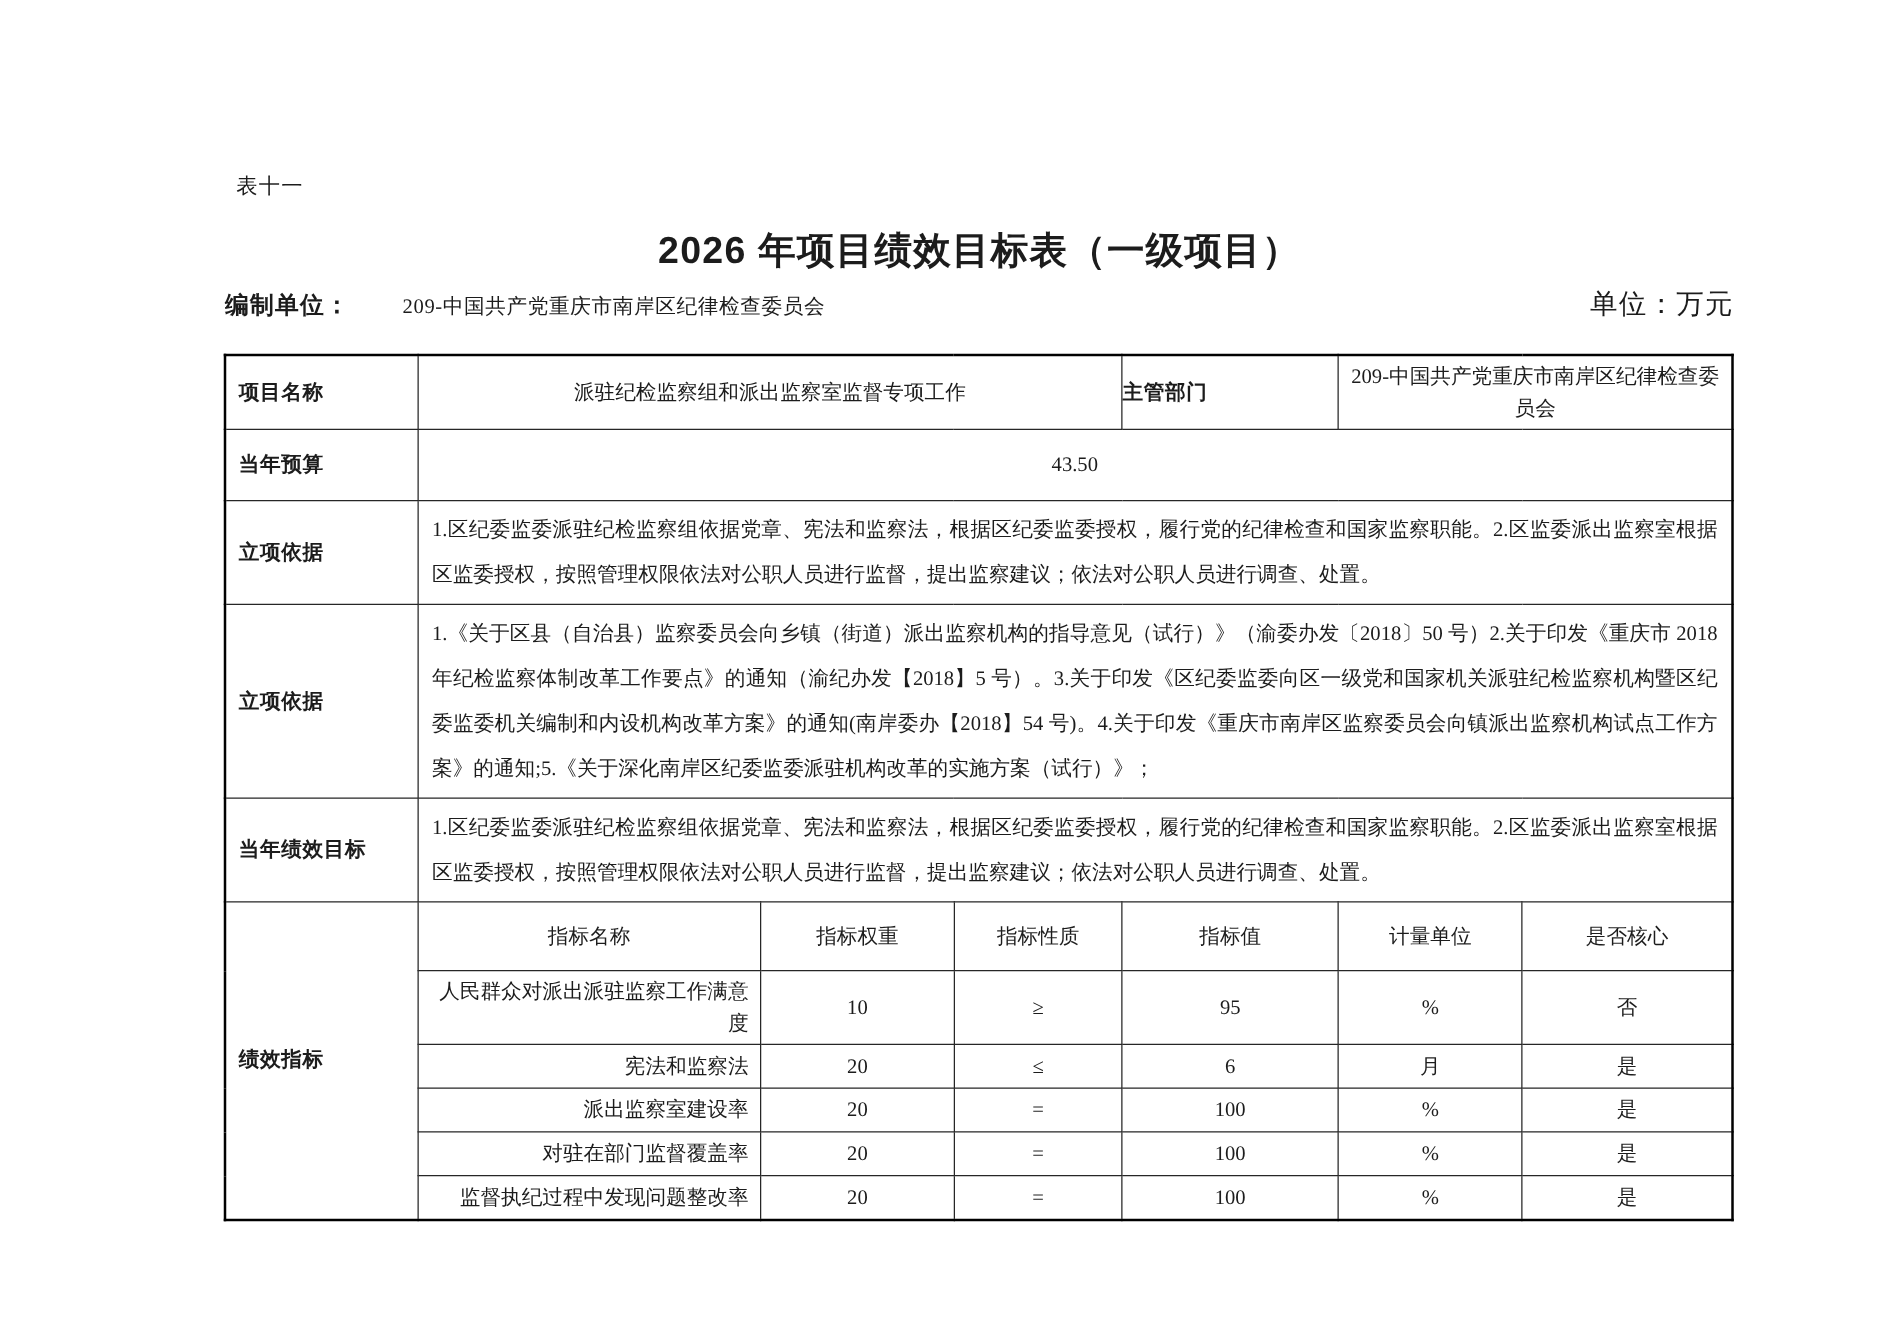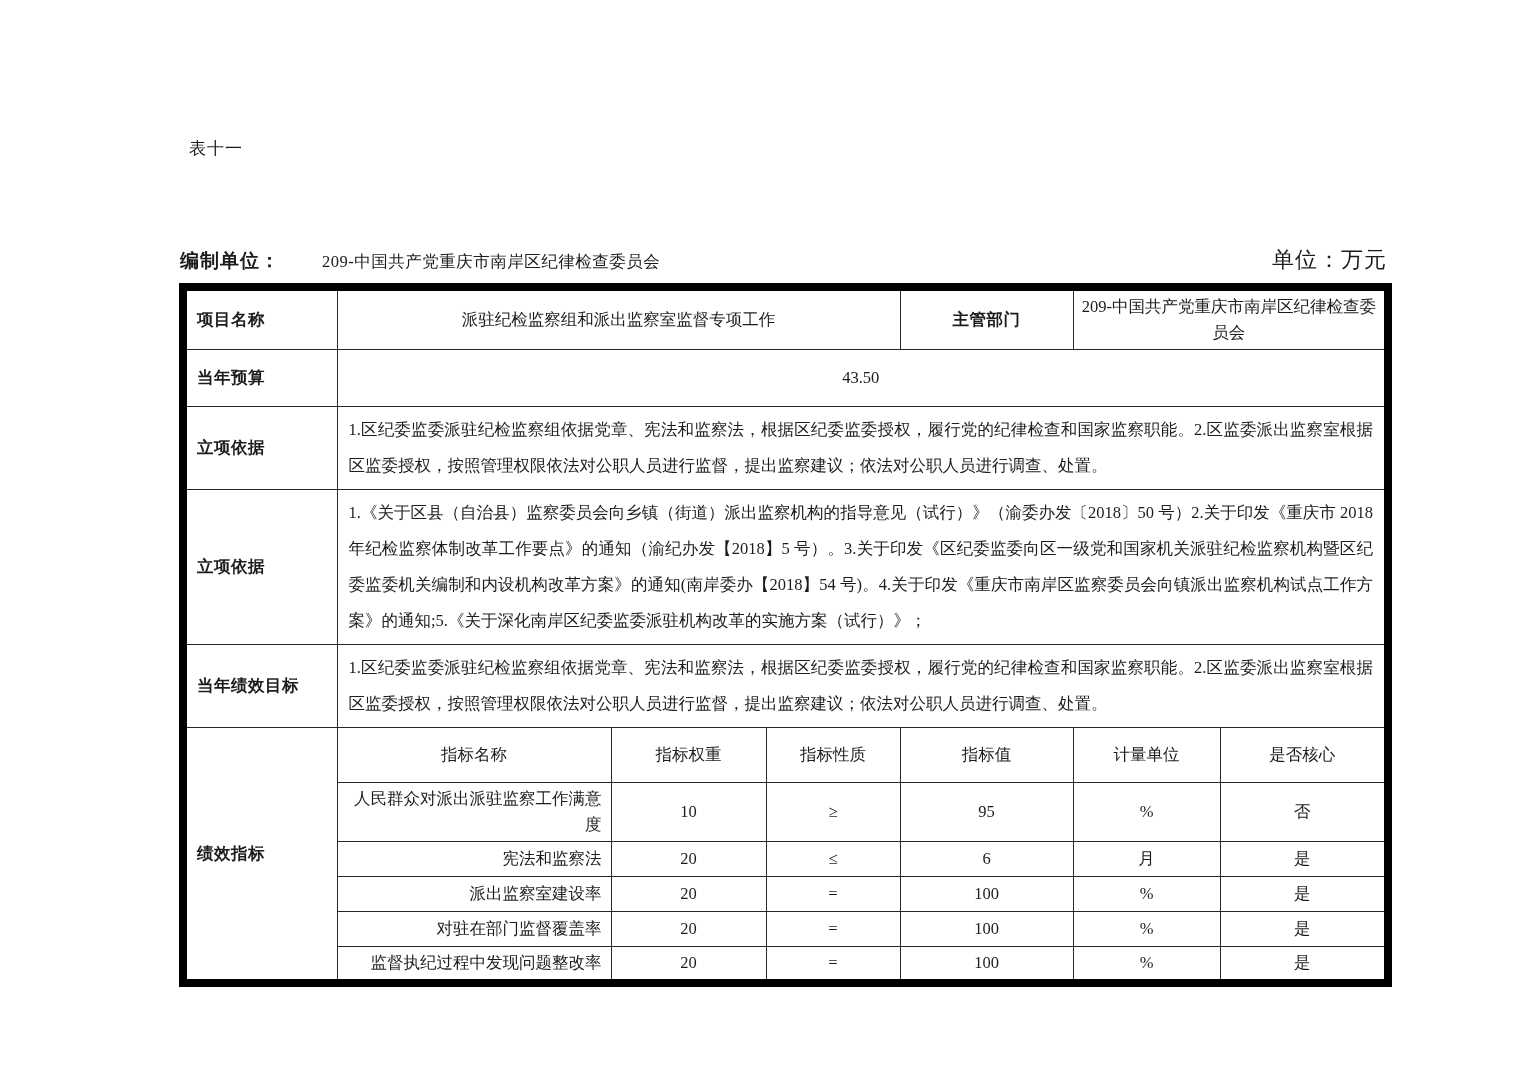--- a/index.html
+++ b/index.html
@@ -17,33 +17,33 @@
     position: absolute; left: 189px; top: 137px;
     font-size: 17px; letter-spacing: 1px;
   }
   .doc-title {
     position: absolute; left: 180px; top: 180px; width: 1207px;
     text-align: center;
     font-family: "Liberation Sans", "DejaVu Sans", sans-serif;
     font-weight: 700; font-size: 30px; letter-spacing: 1px;
   }
   .meta-row {
-    position: absolute; left: 180px; top: 245px; width: 1207px;
+    position: absolute; left: 180px; top: 228px; width: 1207px;
     display: flex; align-items: baseline;
   }
   .meta-label { font-weight: 700; font-size: 19px; letter-spacing: 1px; }
   .meta-value { font-size: 16.5px; margin-left: 42px; letter-spacing: 0.5px; }
   .meta-unit  { margin-left: auto; font-size: 22px; letter-spacing: 1px; }
 
   table.main {
     position: absolute; left: 179px; top: 283px;
     width: 1208px;
     border-collapse: collapse;
     table-layout: fixed;
-    border: 8px solid #000000;
+    border: 2px solid #000000;
   }
   table.main td {
     border: 1px solid #262626;
     font-size: 16.5px;
     vertical-align: middle;
   }
   td.lbl {
     font-weight: 700; font-size: 18px;
     text-align: left; padding-left: 10px;
     letter-spacing: 0.5px;
@@ -62,20 +62,21 @@
     text-align: right; padding: 3px 9px; line-height: 26px; font-size: 16.5px;
   }
 </style>
 </head>
 <body>
 
 <div class="page">
 
   <div class="table-tag">表十一</div>
 
+  <div class="doc-title">2026 年项目绩效目标表（一级项目）</div>
 
   <div class="meta-row">
     <span class="meta-label">编制单位：</span>
     <span class="meta-value">209-中国共产党重庆市南岸区纪律检查委员会</span>
     <span class="meta-unit">单位：万元</span>
   </div>
 
   <table class="main">
     <colgroup>
       <col style="width:154px">
@@ -84,21 +85,21 @@
       <col style="width:134px">
         <col style="width:173px">
         <col style="width:147px">
         <col style="width:168px">
     </colgroup>
 
     <tbody>
         <tr style="height:56px">
       <td class="lbl">项目名称</td>
       <td class="center" colspan="3">派驻纪检监察组和派出监察室监督专项工作</td>
-      <td class="lbl" style="text-align:center;padding-left:0">主管部门</td>
+      <td class="lbl" style="padding-left:0">主管部门</td>
       <td class="center" colspan="2" style="line-height:26px;padding:3px 8px">209-中国共产党重庆市南岸区纪律检查委员会</td>
     </tr>
 
     <tr style="height:57px">
       <td class="lbl">当年预算</td>
       <td class="center" colspan="6">43.50</td>
     </tr>
 
     <tr style="height:72px">
       <td class="lbl">立项依据</td>

